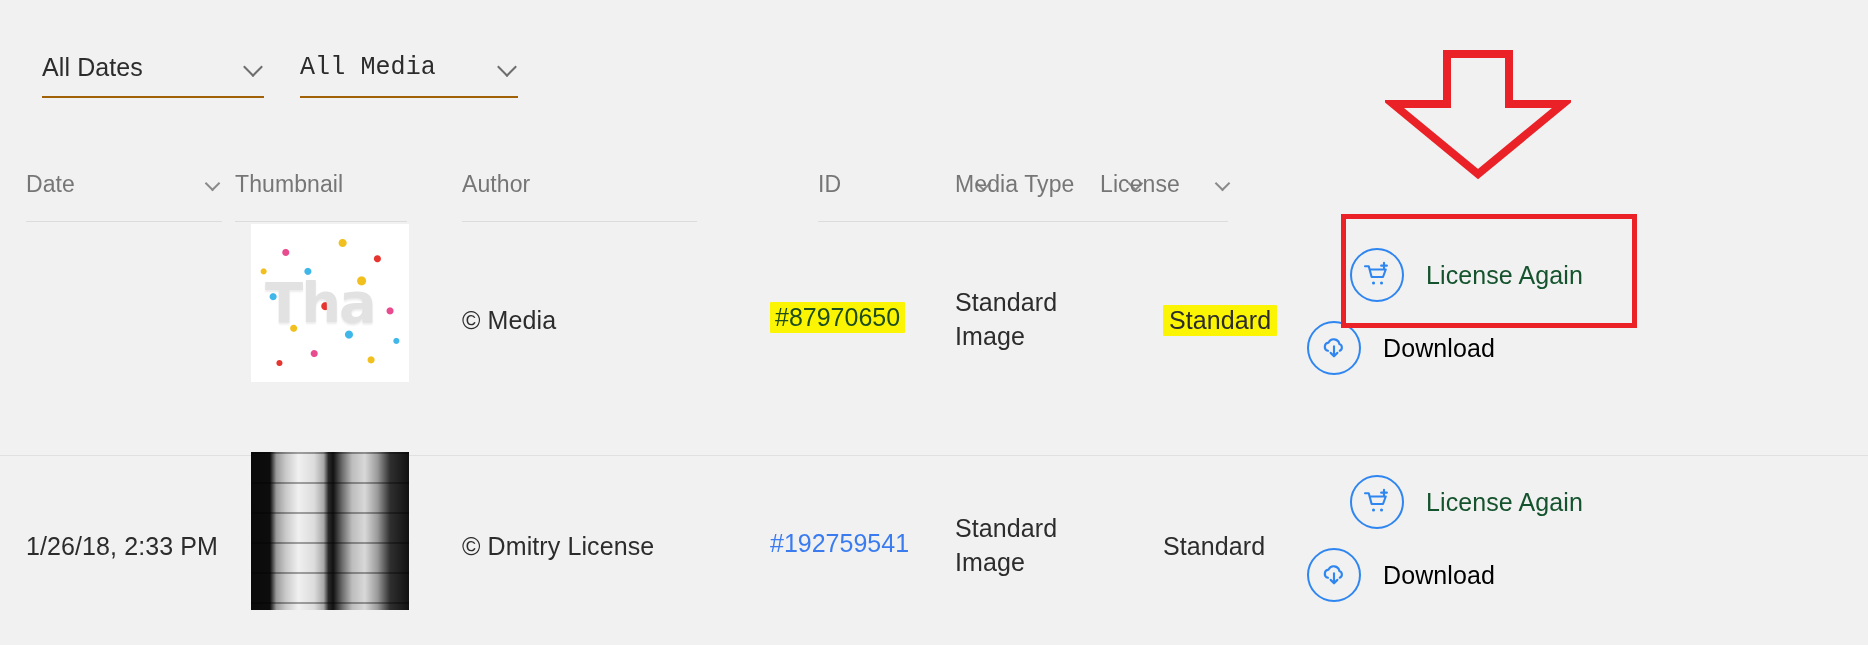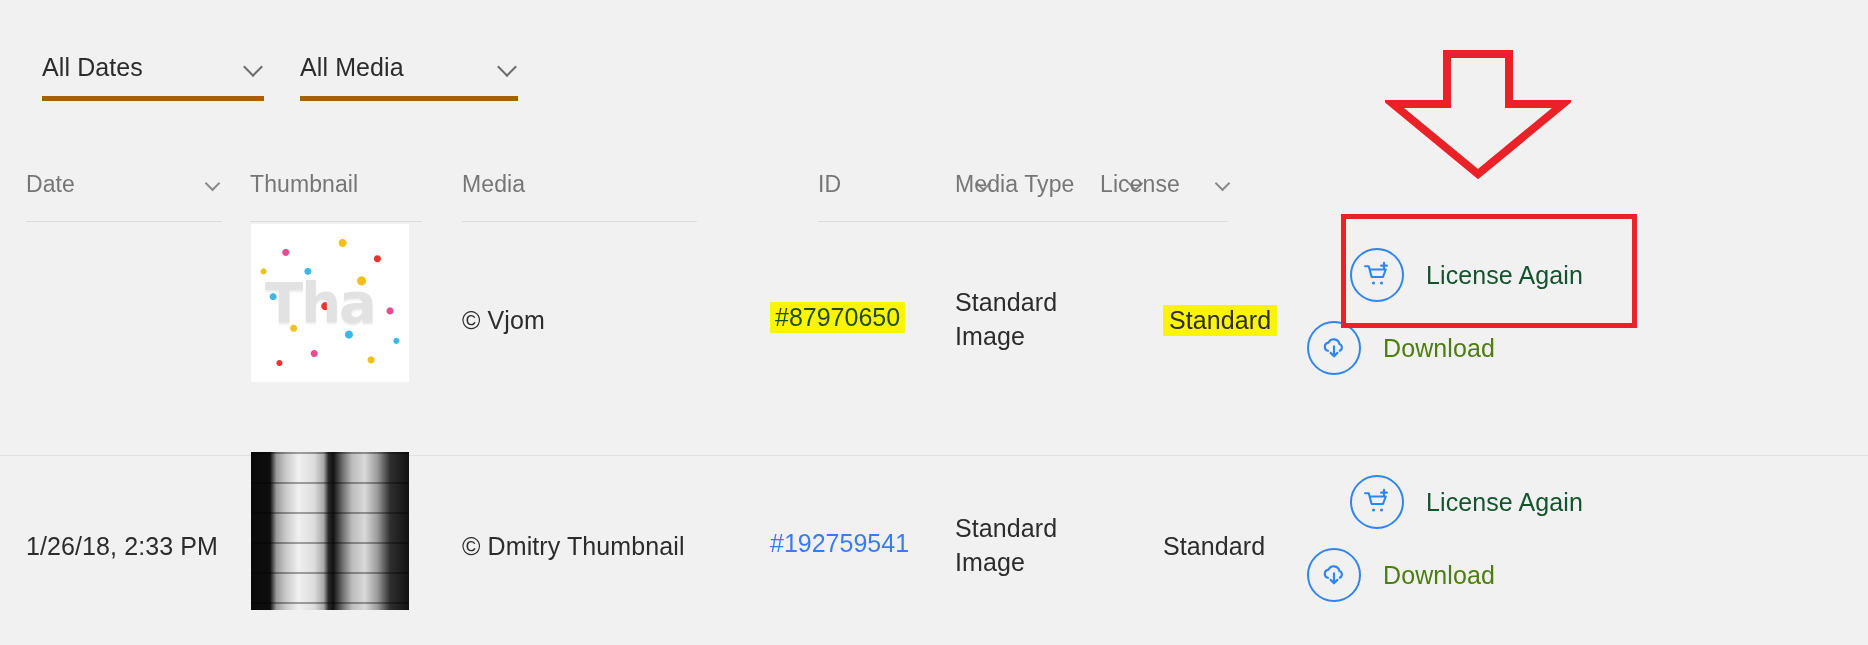--- a/index.html
+++ b/index.html
@@ -20,21 +20,21 @@
   #filter-bar {
     position: absolute;
     left: 0;
     top: 0;
     width: 100%;
     height: 120px;
   }
   .filter-select {
     position: absolute;
     height: 58px;
-    border-bottom: 5px solid #a16207;
+    border-bottom: 2px solid #a16207;
     display: flex;
     align-items: center;
     justify-content: space-between;
     cursor: pointer;
   }
   .filter-select .fs-label {
     font-size: 25px;
     color: #2c2c2c;
     letter-spacing: 0.1px;
   }
@@ -56,21 +56,21 @@
     transform: rotate(45deg);
   }
   .chev.small { width: 16px; height: 16px; }
   .chev.small::before {
     left: 1px; top: 2px; width: 9px; height: 9px;
     border-right-width: 2.2px; border-bottom-width: 2.2px;
     border-color: #8a8a8a;
   }
 
   #filter-all-dates { left: 42px; top: 38px; width: 222px; }
-  #filter-all-media { left: 300px; top: 38px; width: 218px; }
+  #filter-all-media { left: 300px; top: 38px; width: 218px; font-family: Liberation Mono, monospace; }
 
   
   #media-table {
     position: absolute;
     left: 0;
     top: 0;
     width: 100%;
   }
   .header-row {
     position: absolute;
@@ -93,21 +93,21 @@
   .th .th-label {
     font-size: 23px;
     color: #767676;
     letter-spacing: 0.1px;
     line-height: 28px;
   }
   .th.sortable { cursor: pointer; }
   .th .chev { margin-top: 6px; }
 
   #th-date       { left: 26px;   width: 196px; }
-  #th-thumbnail  { left: 250px;  width: 172px; text-align: center; }
+  #th-thumbnail  { left: 235px;  width: 172px; text-align: center; }
   #th-author     { left: 462px;  width: 235px; }
   #th-id         { left: 770px;  width: 175px; margin-left: 48px; }
   #th-mediatype  { left: 955px;  width: 190px; }
   #th-license    { left: 1100px; width: 128px; }
 
   .row {
     position: absolute;
     left: 0;
     width: 100%;
   }
@@ -228,21 +228,21 @@
     justify-content: center;
     flex: none;
     box-sizing: border-box;
   }
   .action-label {
     font-size: 25px;
     letter-spacing: 0.1px;
     white-space: nowrap;
   }
   .label-dark { color: #14532d; }
-  .label-blue { color: #4d7c0f; }
+  .label-blue { color: #000000; }
 
   
   #annotation-rect {
     position: absolute;
     left: 1341px;
     top: 214px;
     width: 296px;
     height: 114px;
     border: 5px solid #ea2227;
     box-sizing: border-box;
@@ -281,21 +281,21 @@
     <div id="th-date" class="th sortable">
       <span class="th-label">Date</span>
       <span class="chev small"></span>
     </div>
 
     <div id="th-thumbnail" class="th">
       <span class="th-label">Thumbnail</span>
     </div>
 
     <div id="th-author" class="th">
-      <span class="th-label">Media</span>
+      <span class="th-label">Author</span>
     </div>
 
     <div id="th-id" class="th sortable">
       <span class="th-label">ID</span>
       <span class="chev small"></span>
     </div>
 
     <div id="th-mediatype" class="th sortable">
       <span class="th-label">Media Type</span>
       <span class="chev small"></span>
@@ -308,21 +308,21 @@
 
   </div>
 
   <div id="row-0" class="row">
 
 
     <div class="cell cell-thumb" style="top:-1px">
       <span class="thumb thumb-confetti"></span>
     </div>
 
-    <div class="cell cell-author cell-text" style="top:78px">© Vjom</div>
+    <div class="cell cell-author cell-text" style="top:78px">© Media</div>
 
     <div class="cell cell-id" style="top:78px">
       <span class="id-link hl">#87970650</span>
     </div>
 
     <div class="cell cell-mediatype cell-text" style="top:60px">
       <div>Standard</div>
       <div>Image</div>
     </div>
 
@@ -358,21 +358,21 @@
   </div>
 
   <div id="row-1" class="row">
 
     <div class="cell cell-date cell-text" style="top:73px">1/26/18, 2:33 PM</div>
 
     <div class="cell cell-thumb" style="top:-4px">
       <span class="thumb thumb-columns"></span>
     </div>
 
-    <div class="cell cell-author cell-text" style="top:73px">© Dmitry Thumbnail</div>
+    <div class="cell cell-author cell-text" style="top:73px">© Dmitry License</div>
 
     <div class="cell cell-id" style="top:73px">
       <span class="id-link">#192759541</span>
     </div>
 
     <div class="cell cell-mediatype cell-text" style="top:55px">
       <div>Standard</div>
       <div>Image</div>
     </div>
 

